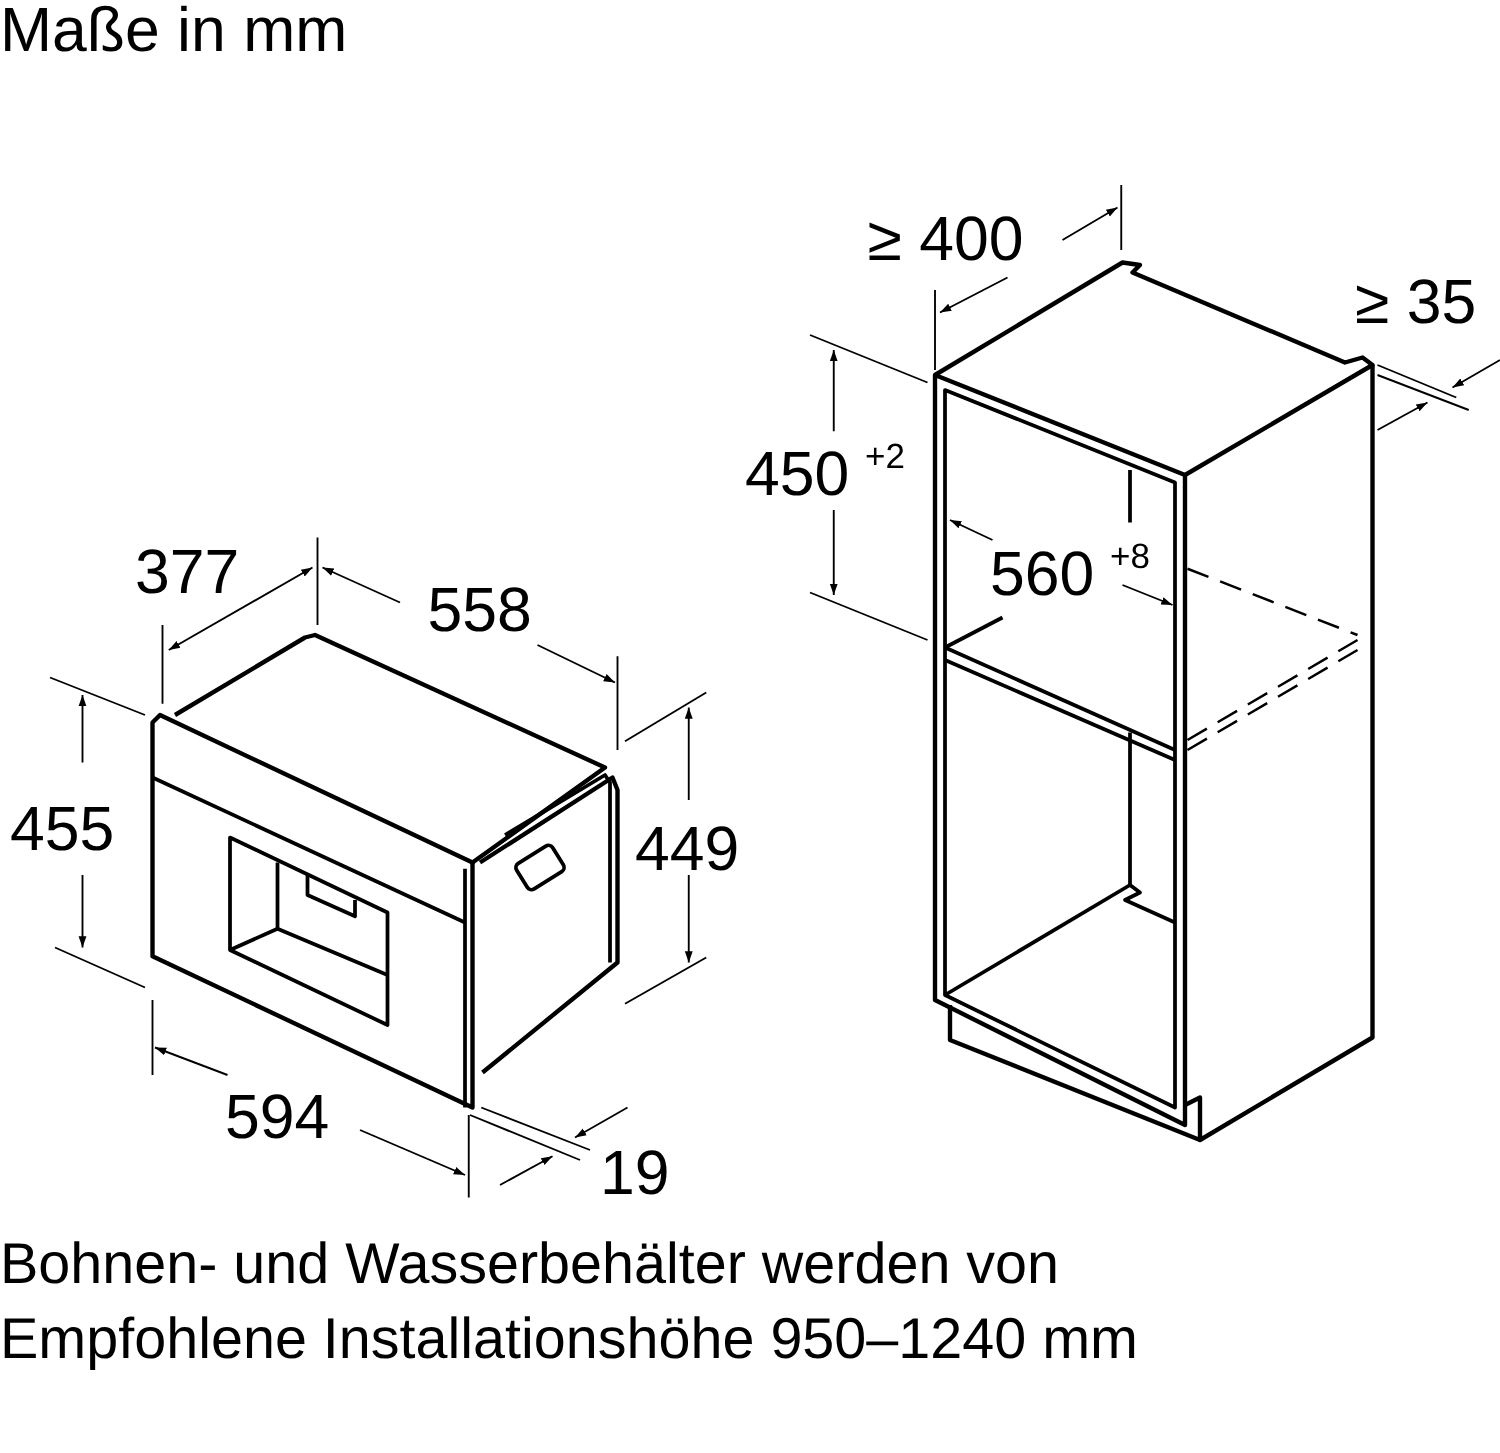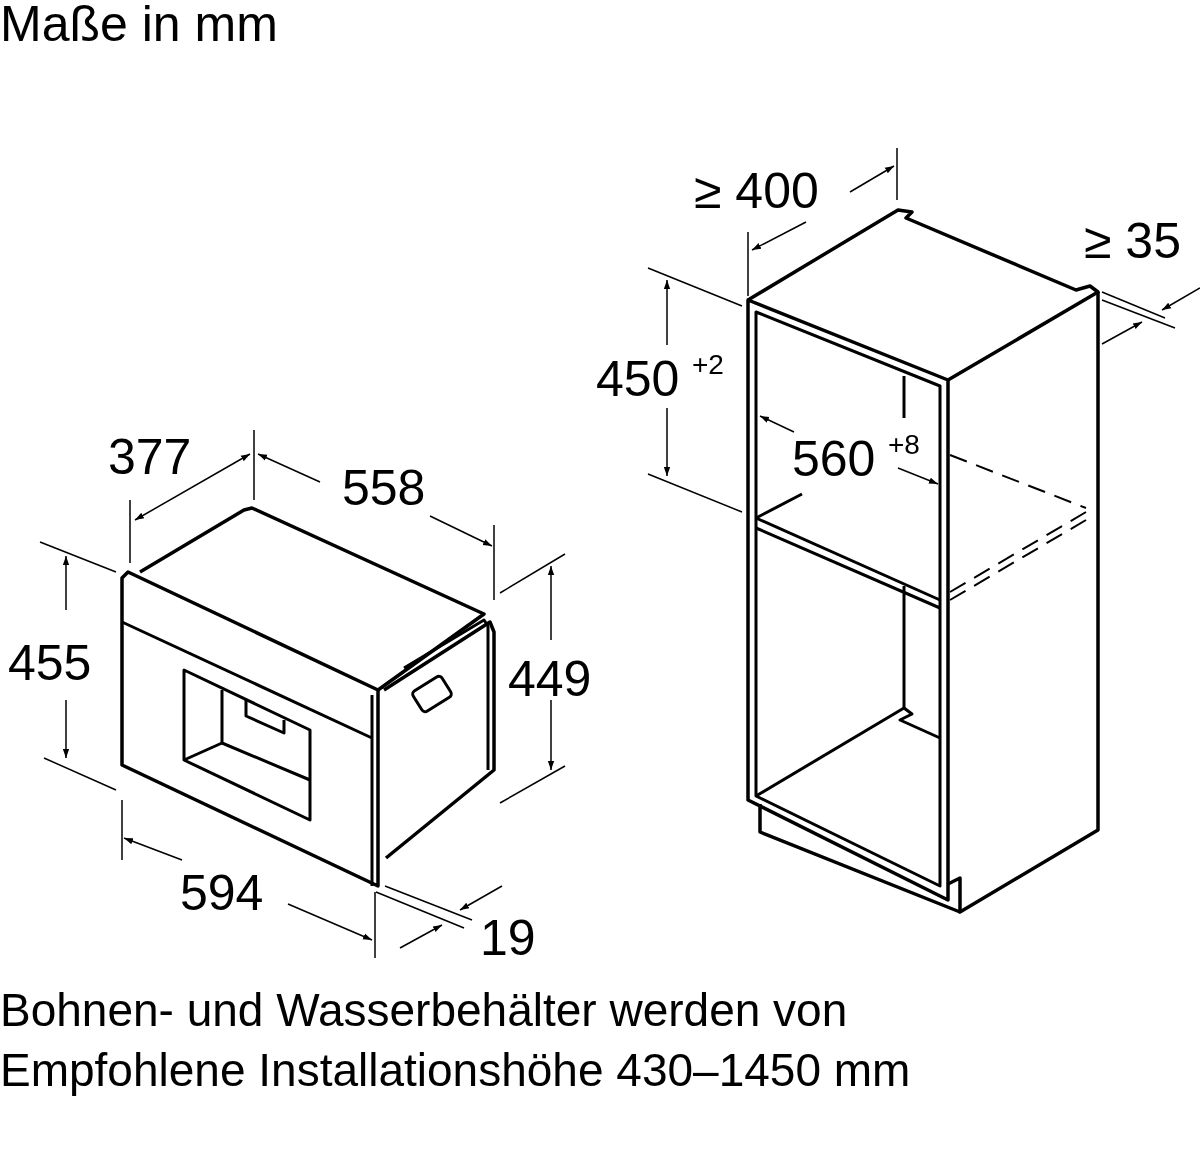--- a/index.html
+++ b/index.html
@@ -134,14 +134,14 @@
     <text x="1084" y="258">≥ 35</text>
     <text x="596" y="396">450</text>
     <text x="692" y="374" font-size="28">+2</text>
     <text x="792" y="476">560</text>
     <text x="888" y="454" font-size="28">+8</text>
   </g>
 </svg>
 
 <div class="notes">
   <div>Bohnen- und Wasserbehälter werden von</div>
-  <div>Empfohlene Installationshöhe 430–1450 mm</div>
+  <div>Empfohlene Installationshöhe 950–1240 mm</div>
 </div>
 
 </body></html>

